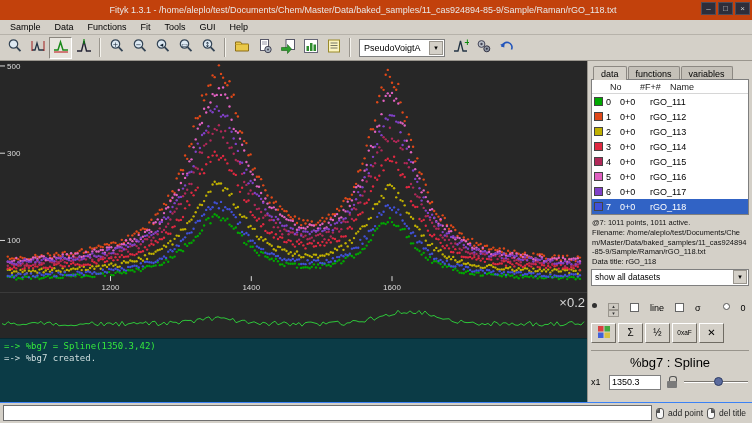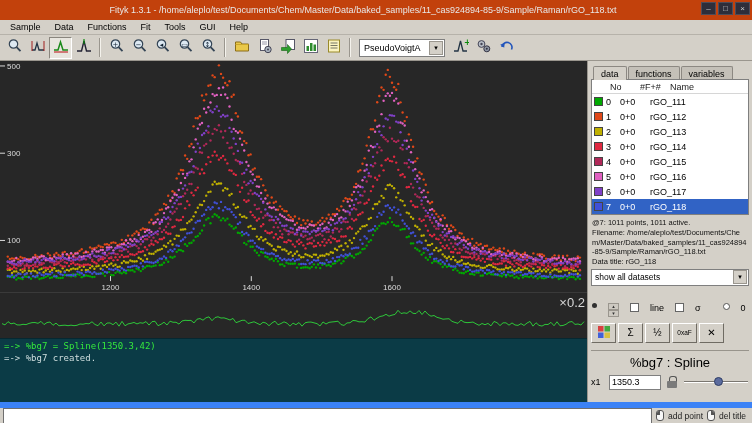--- a/index.html
+++ b/index.html
@@ -25,21 +25,21 @@
   .content{flex:1;display:flex;min-height:0}
   .main{flex:1;display:flex;flex-direction:column;min-width:0}
   .plot{flex:1;background:#272727;position:relative;min-height:0}
   .plot svg,.aux svg{width:100%;height:100%;display:block}
   .aux{height:46px;background:#272727;border-top:1px solid #3a3a3a;position:relative;flex:none}
   .aux-scale{position:absolute;right:2px;top:2px;color:#d8d8d8;font-size:13px}
   .console{height:64px;background:#0b3b46;font-family:"DejaVu Sans Mono",monospace;font-size:9px;line-height:1.3;padding:2px 4px;overflow:hidden;flex:none;border-top:1px solid #062831}
   .cline.cmd{color:#35e83c}
   .cline.out{color:#cfdede}
   
-  .bottombar{height:21px;display:flex;align-items:center;background:#d4d0c8;padding:2px 3px;gap:4px;flex:none;border-top:6px solid #3b82f6}
+  .bottombar{height:21px;display:flex;align-items:center;background:#d4d0c8;padding:2px 3px;gap:4px;flex:none;border-top:1px solid #3b82f6}
   .cmd-input{flex:1;height:16px;border:1px solid #6f6f6f;background:#fff;font-size:10px;padding:0 3px;font-family:"Liberation Sans",sans-serif}
   .hints{display:flex;align-items:center;gap:4px;font-size:8.5px;color:#222;padding-right:3px}
   .mouse{width:8px;height:11px;border:1px solid #555;border-radius:3px;background:#f8f8f8;position:relative;display:inline-block}
   .mouse::after{content:"";position:absolute;top:0;width:3px;height:4px;background:#555}
   .mouse.left::after{left:0;border-radius:2px 0 0 0}
   .mouse.right::after{right:0;border-radius:0 2px 0 0}
   
   .sidebar{width:165px;background:#d4d0c8;border-left:1px solid #9a968e;display:flex;flex-direction:column;font-size:9px;padding:2px 3px;flex:none;min-height:0}
   .tabs{display:flex;align-items:flex-end;height:17px;gap:1px;padding-left:2px;flex:none}
   .tab{padding:2px 7px 1px;border:1px solid #8c8882;border-bottom:none;background:#c4c0b8;border-radius:2px 2px 0 0;font-size:9px;cursor:default}

